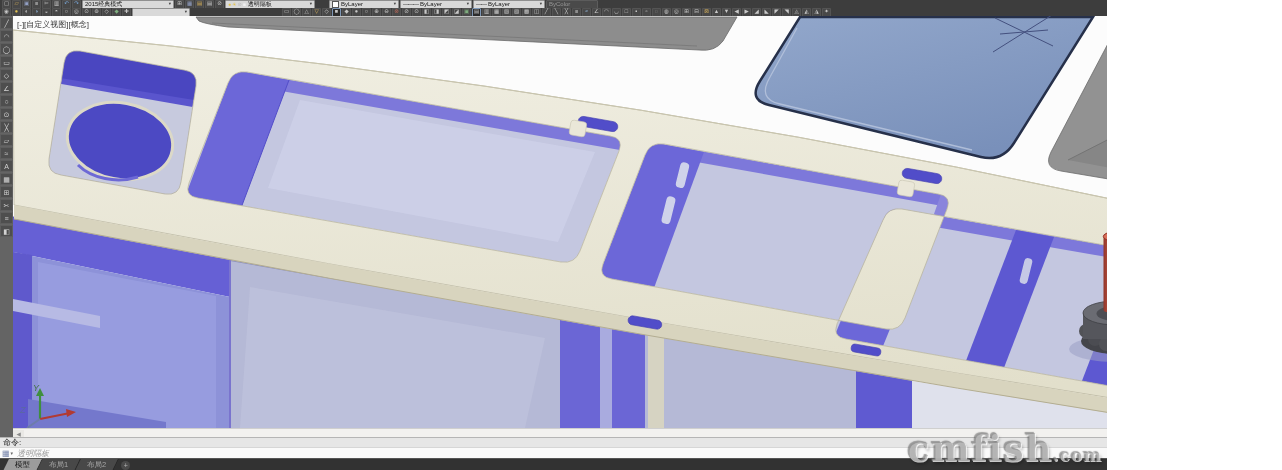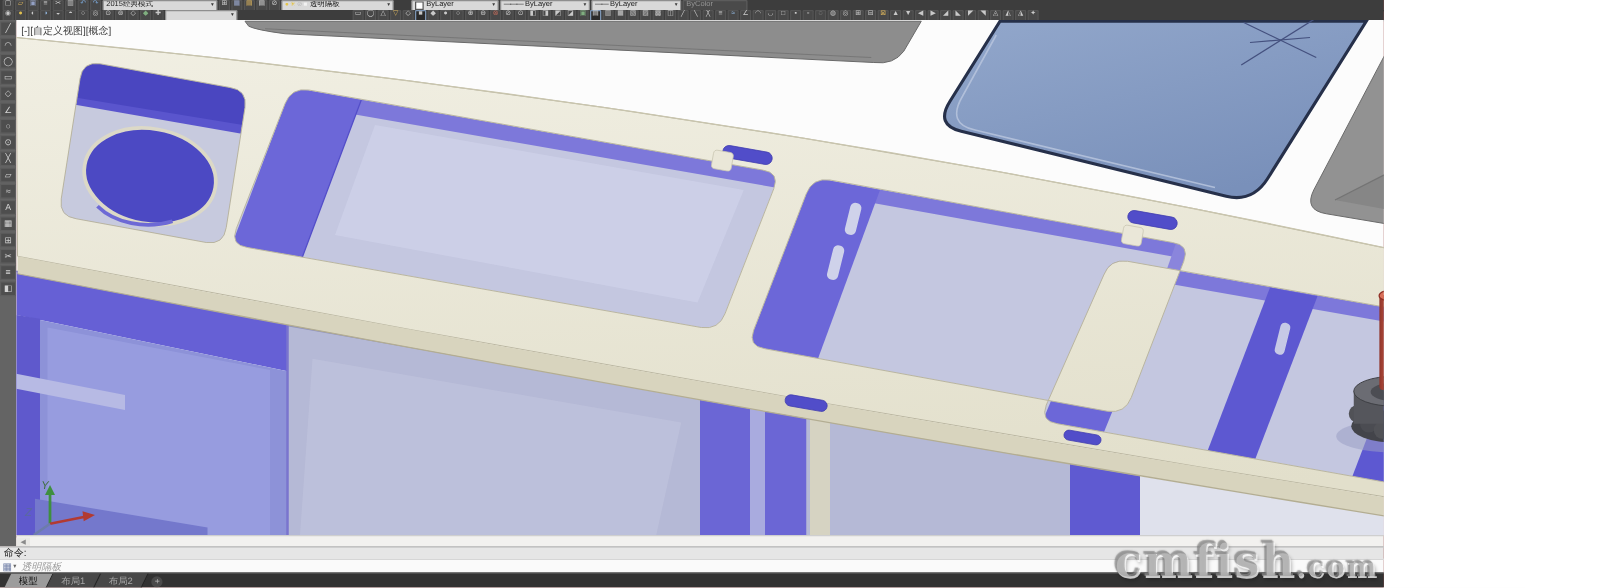--- a/index.html
+++ b/index.html
@@ -1,16 +1,16 @@
 <!DOCTYPE html>
 <html><head>
 <meta charset="utf-8">
 <style>
   html,body{margin:0;padding:0}
-  #app{position:relative;width:1107px;height:470px;background:#7f1d1d;overflow:hidden;
+  #app{position:relative;width:1107px;height:470px;background:#0c4a6e;overflow:hidden;
        font-family:"Liberation Sans",sans-serif;-webkit-font-smoothing:antialiased}
   
   .tb{position:absolute;left:0;width:1282px;height:8px;background:#3d3d3d;display:flex;
       align-items:center;gap:1px;padding-left:2px;font-size:6px;overflow:hidden}
   .tb.row1{top:0;border-bottom:1px solid #333}
   .tb.row2{top:8px;border-bottom:1px solid #262626}
   .grp{display:flex;gap:1px;align-items:center}
   .tb .icon{width:7px;height:7px;display:flex;align-items:center;justify-content:center;
       font-size:5.5px;line-height:1;color:#c9c9c9;background:#484848;
       border:0.5px solid rgba(255,255,255,.07);border-radius:1px;flex:0 0 auto}
@@ -59,21 +59,21 @@
   .tab:not(.active){background:#484848;color:#a6a6a6}
   .tab-add{width:9px;height:9px;border-radius:50%;background:#4a4a4a;color:#b5b5b5;font-size:7px;
       line-height:9px;text-align:center;margin-left:5px;flex:0 0 auto}
   
   .watermark{position:absolute;right:5px;top:429px;z-index:30;pointer-events:none;
       font-family:"DejaVu Serif",serif;font-weight:bold;letter-spacing:1px;
       color:rgba(150,150,150,0.6);
       text-shadow:1px 1px 0 rgba(255,255,255,.75),-1px -1px 1px rgba(90,90,90,.55),2px 3px 3px rgba(0,0,0,.25);
       line-height:38px;white-space:nowrap}
   .watermark .main{font-size:37px}
-  .watermark .tld{font-size:23px}
+  .watermark .tld{font-size:17px}
 </style>
 </head>
 <body>
 
 <div id="app">
 
   <div class="tb row1">
     <span class="grp">
         <span class="icon" style="color: rgb(205, 205, 205);">▢</span>
         <span class="icon" style="color: rgb(217, 179, 92);">▱</span>

